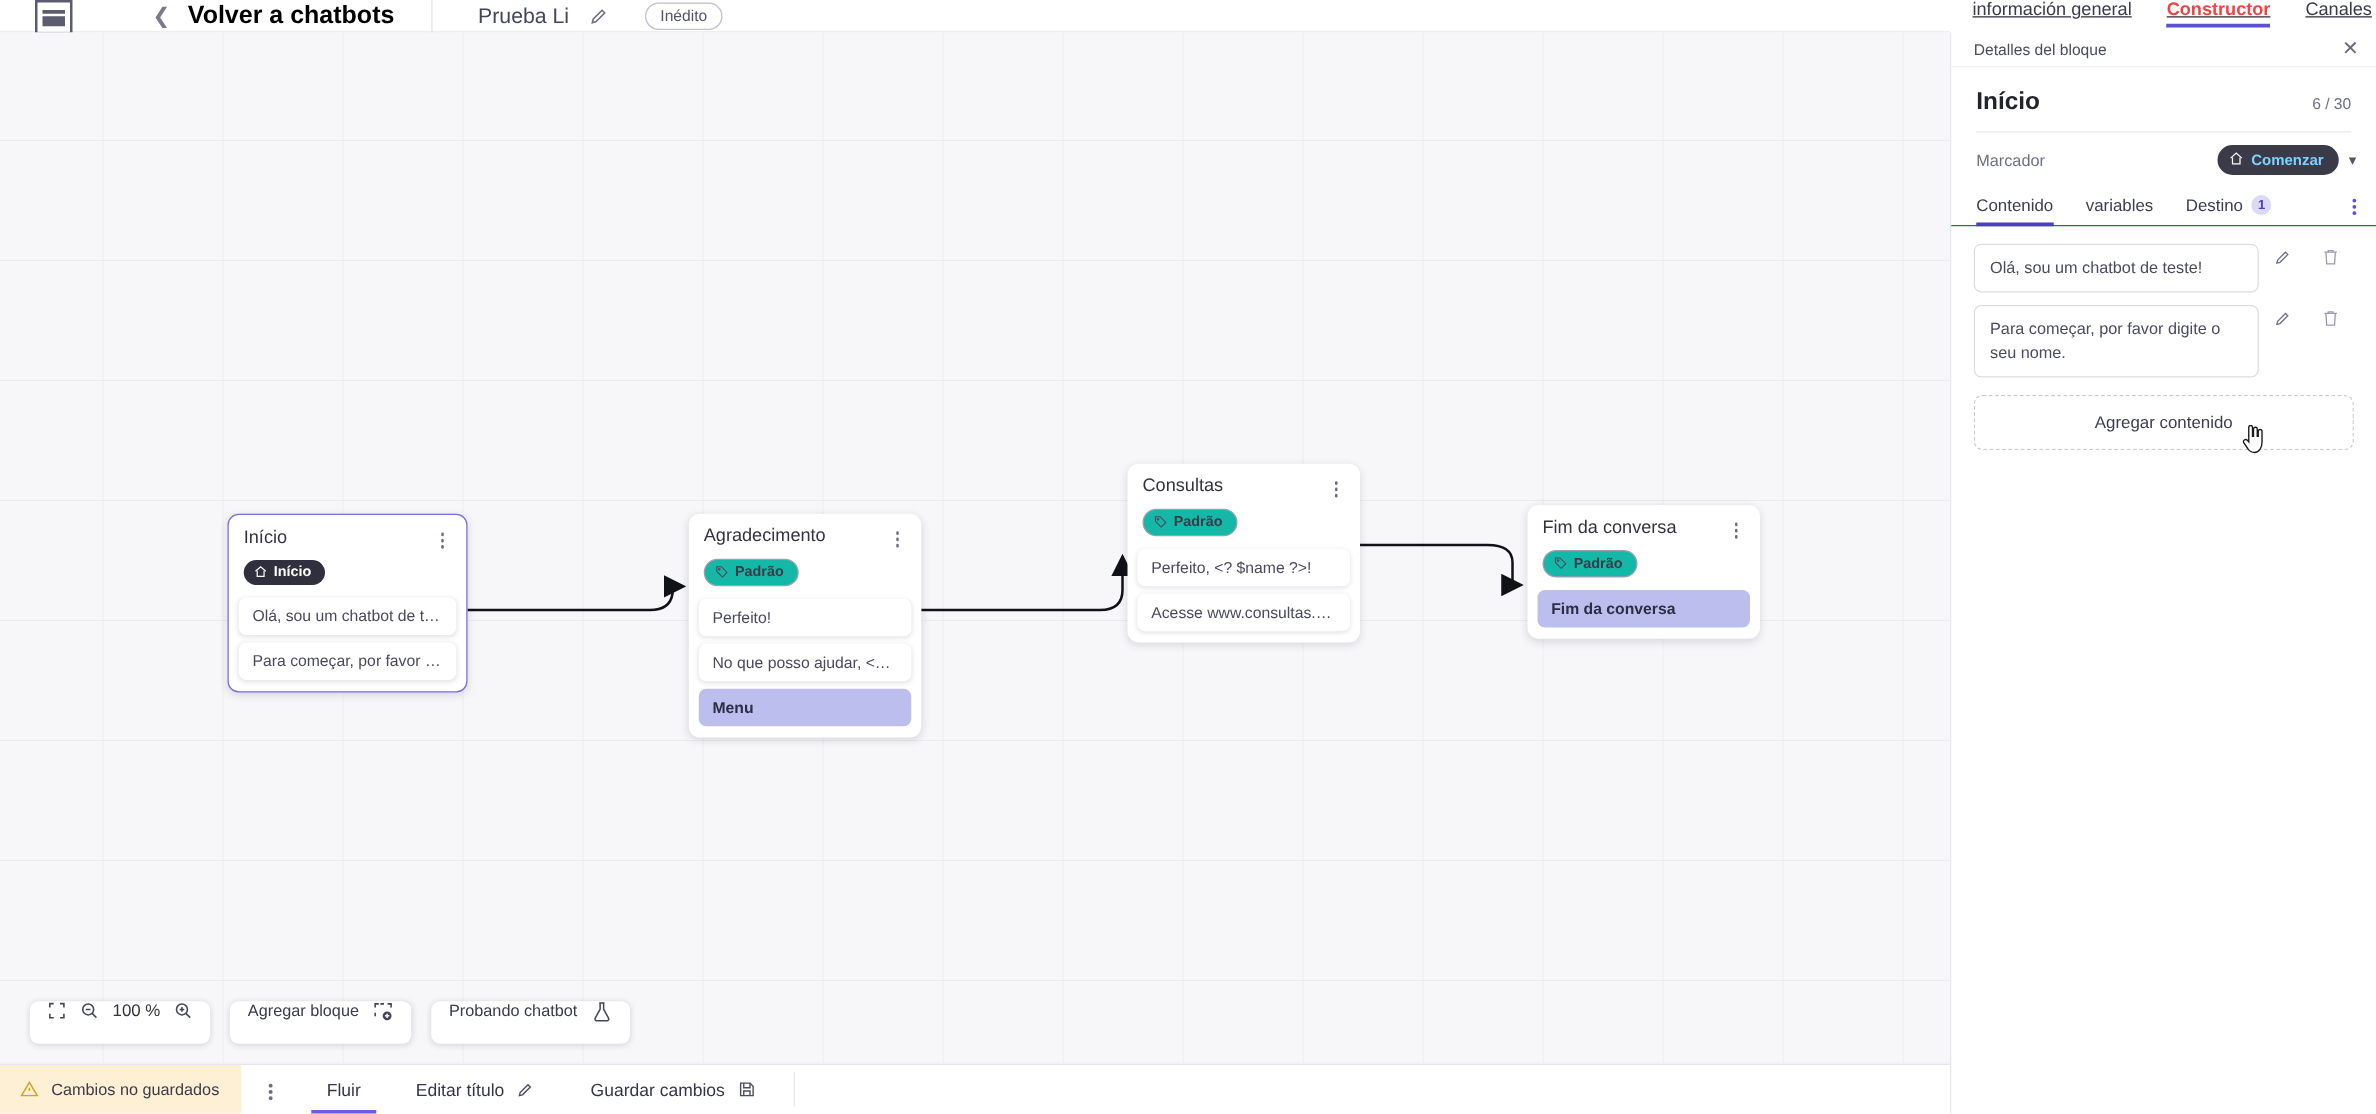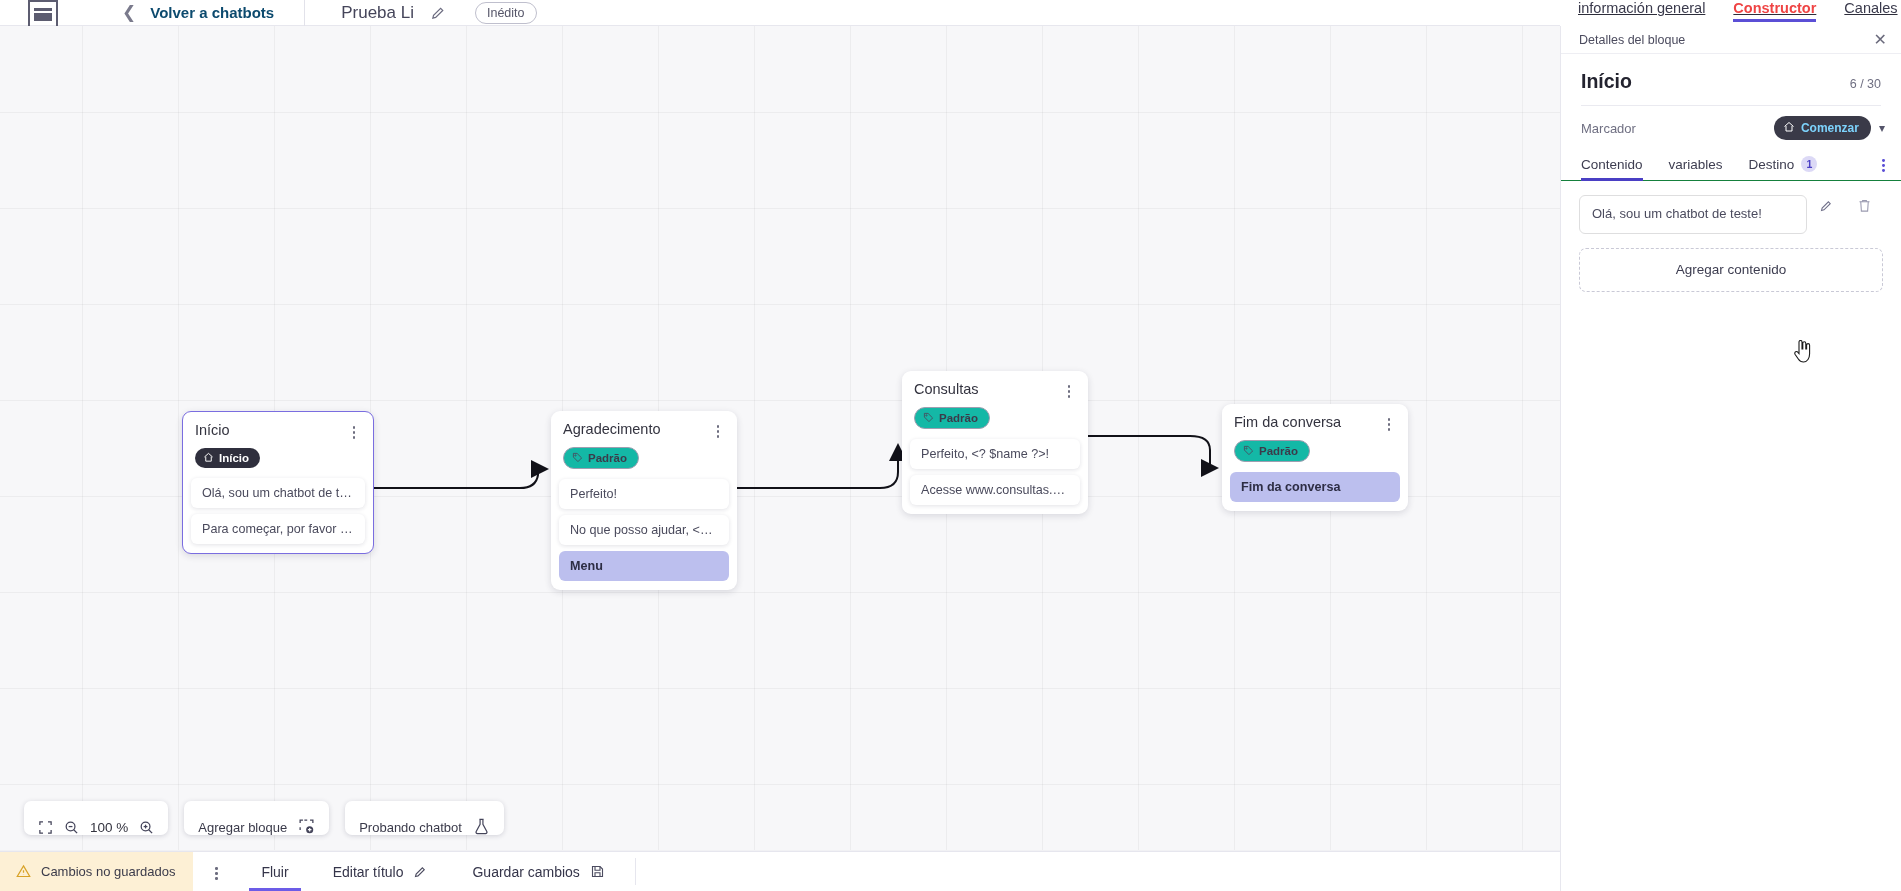--- a/index.html
+++ b/index.html
@@ -35,21 +35,21 @@
   }
   .logo-mark:after {
     content: ""; position: absolute; left: 4px; right: 4px; bottom: 5px;
     height: 8px; background: #5c5c70;
   }
   .back-chevron {
     margin-left: 62px; font-size: 17px; color: #7a7a8c; line-height: 1;
     cursor: pointer;
   }
   .back-label {
-    margin-left: 14px; font-size: 15px; font-weight: bold; color: #0c4a6e;
+    margin-left: 14px; font-size: 20px; font-weight: bold; color: #000000;
     cursor: pointer; white-space: nowrap;
   }
   .topbar-sep {
     margin-left: 30px; width: 1px; height: 34px; background: #e2e2ea;
   }
   .doc-title {
     margin-left: 36px; font-size: 17px; color: #45455a; white-space: nowrap;
   }
   .title-pencil { margin-left: 16px; cursor: pointer; display: flex; }
   .badge-unpublished {
@@ -111,21 +111,21 @@
   }
 
   
   .canvas-tools {
     position: absolute; left: 24px; bottom: 26px;
     display: flex; align-items: center; gap: 16px;
   }
   .tool-pill {
     background: #ffffff; border-radius: 7px;
     box-shadow: 0 1px 5px rgba(30,30,60,0.17);
-    height: 34px; display: flex; align-items: flex-end;
+    height: 34px; display: flex; align-items: flex-start;
     padding: 0 14px; gap: 11px; font-size: 13px; color: #3a3a4a;
     cursor: pointer; white-space: nowrap;
   }
   .zoom-level { font-size: 13.5px; color: #33333f; }
   .icon-btn { display: flex; align-items: center; cursor: pointer; }
 
   
   .hscroll {
     position: absolute; left: 0; bottom: 0; width: 1561px; height: 11px;
     background: #f1f1f4;
@@ -544,20 +544,37 @@
           <span class="row-icon">
             <svg width="15" height="15" viewBox="0 0 24 24" fill="none" stroke="#9a9ab0" stroke-width="1.7">
               <path d="M4 6h16"></path>
                 <path d="M9 6V4h6v2"></path>
                 <path d="M6 6l1 15h10l1-15"></path>
             </svg>
           </span>
         </div>
       </div>
 
+      <div class="content-item">
+        <div class="content-box" style="min-height:52px;">Para começar, por favor digite o seu nome.</div>
+        <div class="row-icons">
+          <span class="row-icon">
+            <svg width="15" height="15" viewBox="0 0 24 24" fill="none" stroke="#70708a" stroke-width="1.7">
+              <path d="M4 20l4-1 10-10-3-3L5 16l-1 4z"></path>
+            </svg>
+          </span>
+          <span class="row-icon">
+            <svg width="15" height="15" viewBox="0 0 24 24" fill="none" stroke="#9a9ab0" stroke-width="1.7">
+              <path d="M4 6h16"></path>
+                <path d="M9 6V4h6v2"></path>
+                <path d="M6 6l1 15h10l1-15"></path>
+            </svg>
+          </span>
+        </div>
+      </div>
 
       <div class="add-content">Agregar contenido</div>
     </div>
   </div>
 
   <div class="cursor">
     <svg width="20" height="24" viewBox="0 0 20 24">
       <path d="M6 2c0-1 .7-1.6 1.5-1.6S9 1 9 2v7h.8V3.4c0-1 .7-1.6 1.5-1.6s1.5.6 1.5 1.6V9h.8V5.2c0-1 .7-1.6 1.5-1.6s1.5.6 1.5 1.6v8.6c0 4.4-2.3 8.2-6 8.2-2.6 0-4.1-1.1-5.3-3L2 14.2c-.5-.9-.2-1.9.7-2.4.8-.4 1.7-.2 2.2.5L6 13.5V2z" fill="#ffffff" stroke="#1a1a1a" stroke-width="1.1"></path>
     </svg>
   </div>

